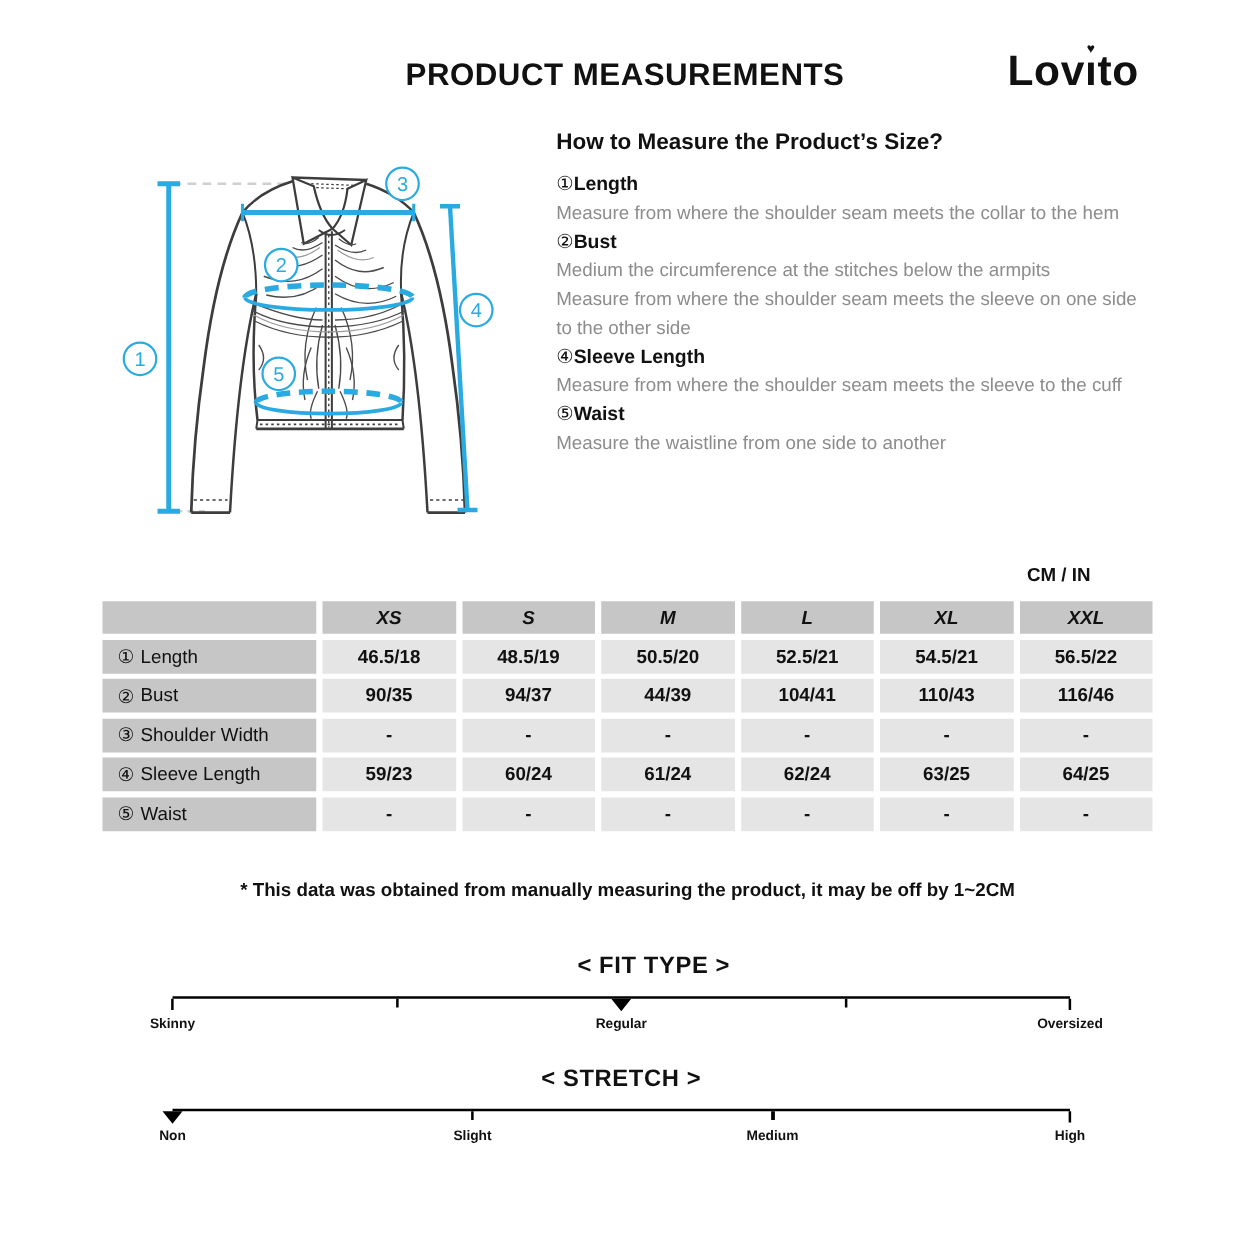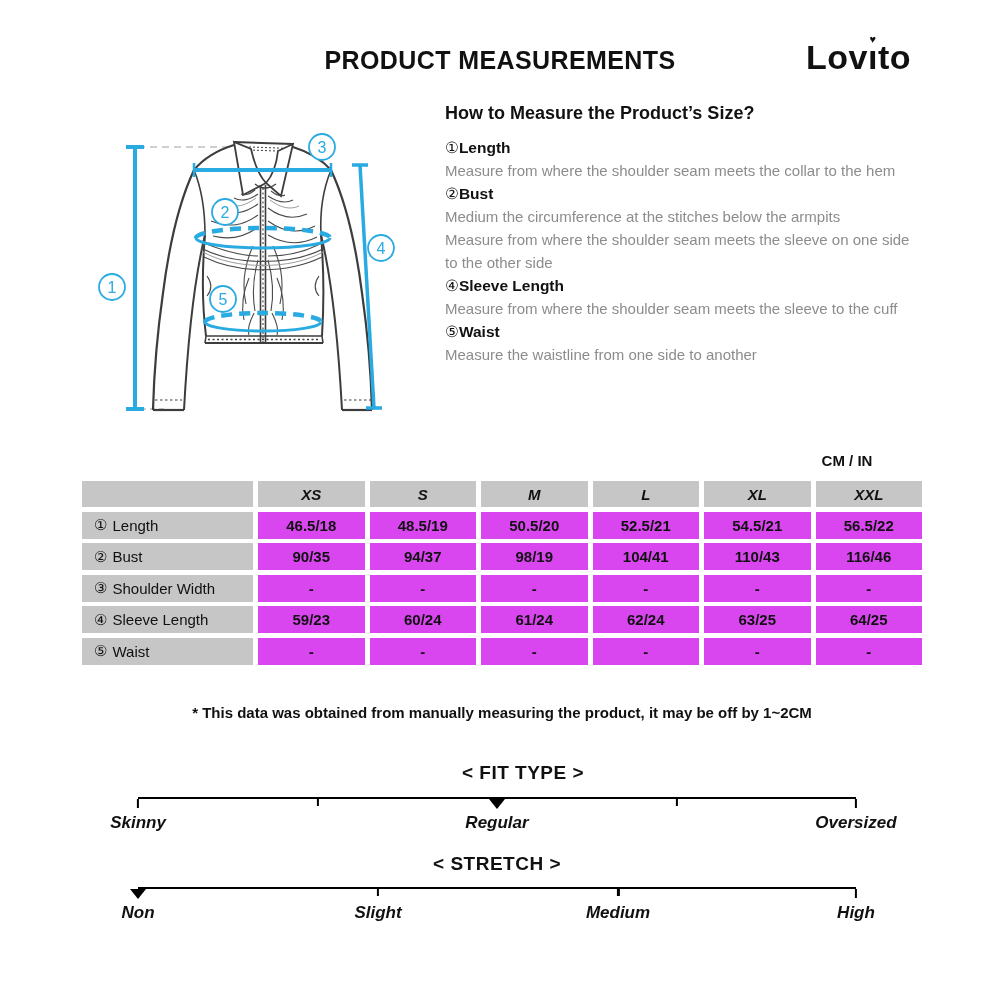--- a/index.html
+++ b/index.html
@@ -21,36 +21,36 @@
   .units{position:absolute;left:772px;top:452px;width:150px;text-align:center;
     font-size:15px;font-weight:700;}
   
   .size-table{position:absolute;left:82px;top:481px;width:840px;display:grid;
     grid-template-columns:171px repeat(6,1fr);grid-template-rows:26px repeat(5,27px);
     column-gap:5px;row-gap:4.5px;}
   .th{background:#C6C6C6;display:flex;align-items:center;justify-content:center;
     font-size:15px;font-weight:700;font-style:italic;}
   .tl{background:#C6C6C6;display:flex;align-items:center;padding-left:12px;
     font-size:15px;font-weight:400;gap:5px;}
-  .td{background:#d946ef;display:flex;align-items:center;justify-content:center;
+  .td{background:#e5e5e5;display:flex;align-items:center;justify-content:center;
     font-size:15px;font-weight:700;}
   
   .note{position:absolute;left:502px;top:704px;transform:translateX(-50%);
     font-size:15px;font-weight:700;white-space:nowrap;}
   
   .scale-title{position:absolute;transform:translateX(-50%);font-size:19px;font-weight:800;
     letter-spacing:.5px;white-space:nowrap;}
   .scale-line{position:absolute;left:138px;width:718px;border-top:2.5px solid #000;height:12px;}
   .tick{position:absolute;top:0;width:2.2px;background:#000;transform:translateX(-50%);}
   .tick.end{height:9px;}
   .tick.mid{height:7px;}
   .tri{position:absolute;top:0;width:0;height:0;transform:translateX(-50%);
     border-left:8px solid transparent;border-right:8px solid transparent;border-top:10px solid #000;}
-  .scale-label{position:absolute;transform:translateX(-50%);font-size:17px;font-weight:700;
-    white-space:nowrap;font-style:italic;}
+  .scale-label{position:absolute;transform:translateX(-50%);font-size:11px;font-weight:700;
+    white-space:nowrap;}
 </style>
 </head>
 <body>
 
 <div class="canvas">
 
   <div class="page-title">PRODUCT MEASUREMENTS</div>
   <div class="logo"><span>Lov</span><span class="iwrap"><span class="heart">♥</span><span>ı</span></span><span>to</span></div>
 
   <svg style="position:absolute;left:95px;top:128px;" width="305" height="292" viewBox="0 0 305 292" fill="none">
@@ -190,21 +190,21 @@
     <div class="td">52.5/21</div>
     <div class="td">54.5/21</div>
     <div class="td">56.5/22</div>
 
     <div class="tl">
         <span>②</span>
         <span>Bust</span>
       </div>
     <div class="td">90/35</div>
     <div class="td">94/37</div>
-    <div class="td">98/19</div>
+    <div class="td">44/39</div>
     <div class="td">104/41</div>
     <div class="td">110/43</div>
     <div class="td">116/46</div>
 
     <div class="tl">
         <span>③</span>
         <span>Shoulder Width</span>
       </div>
     <div class="td">-</div>
     <div class="td">-</div>

